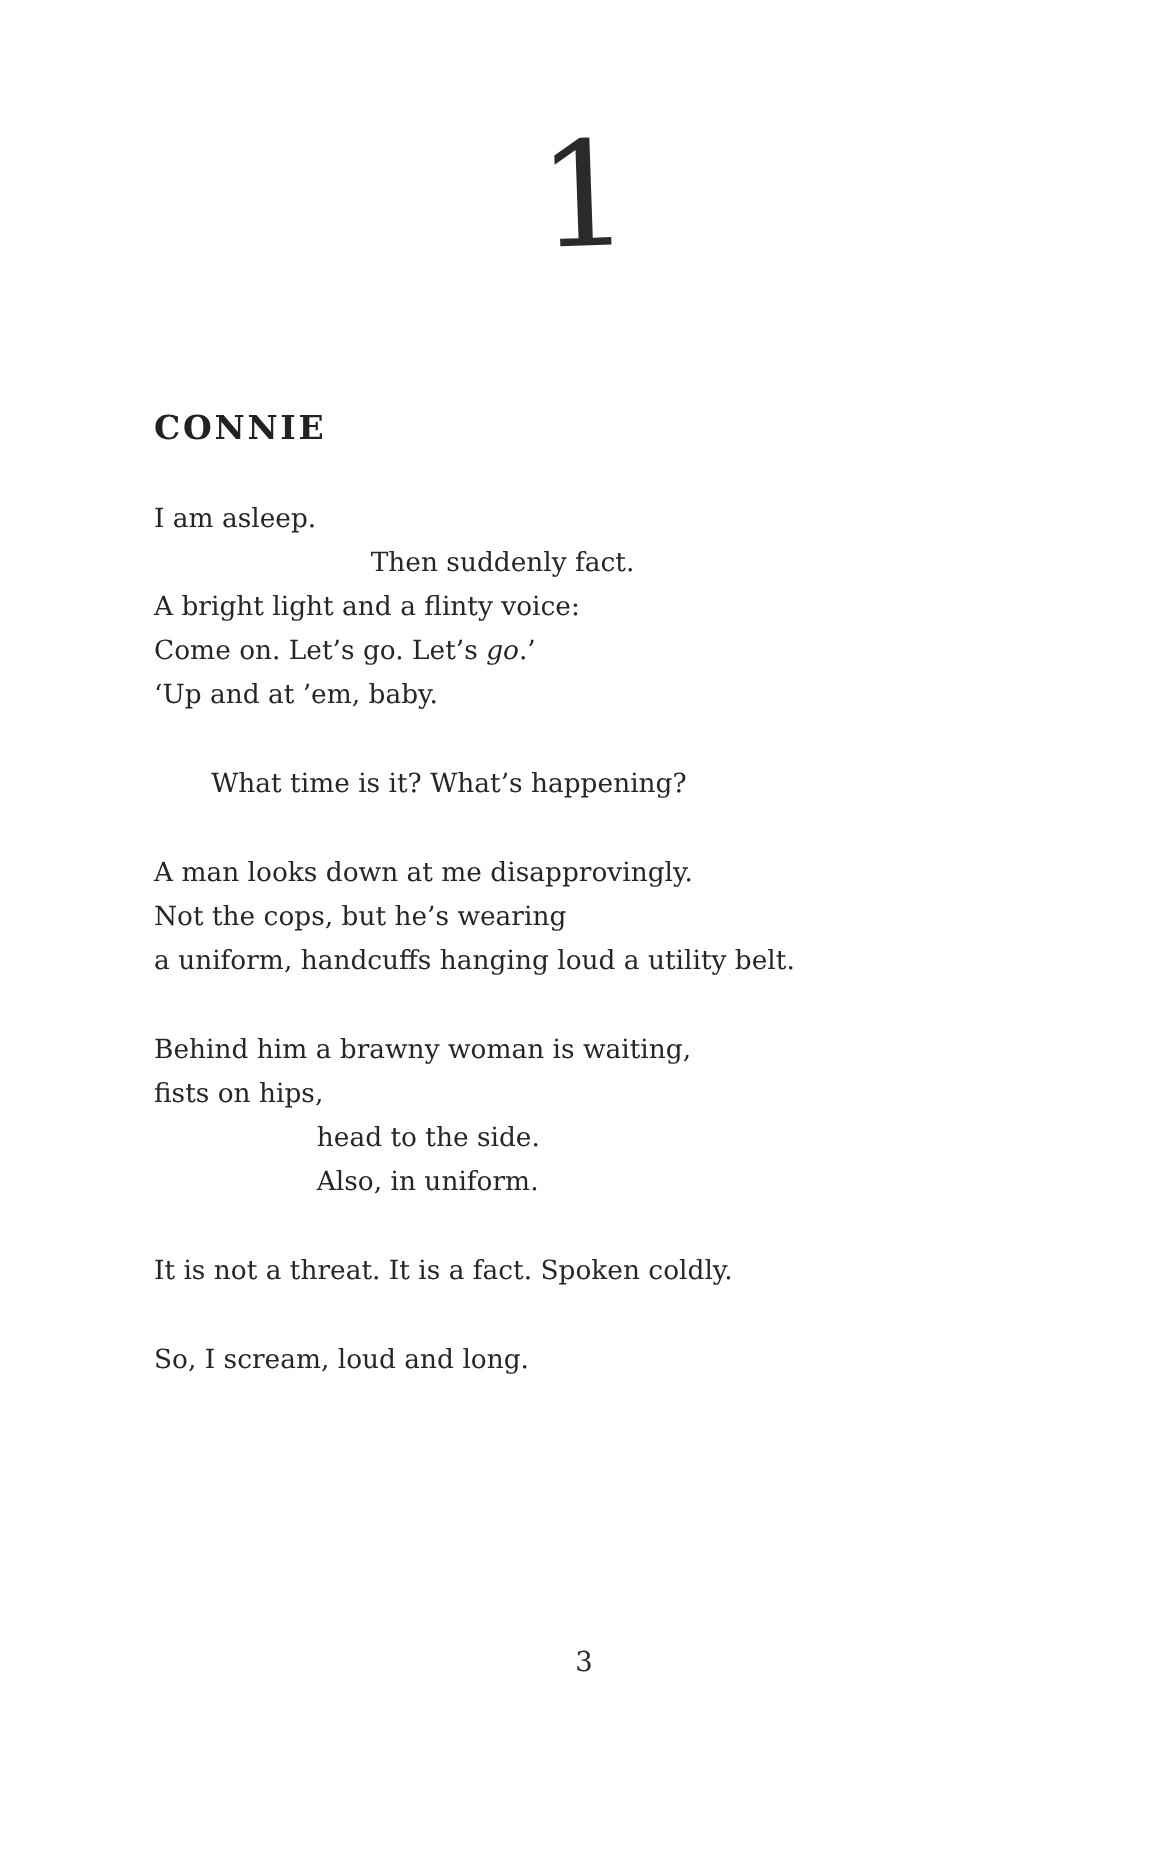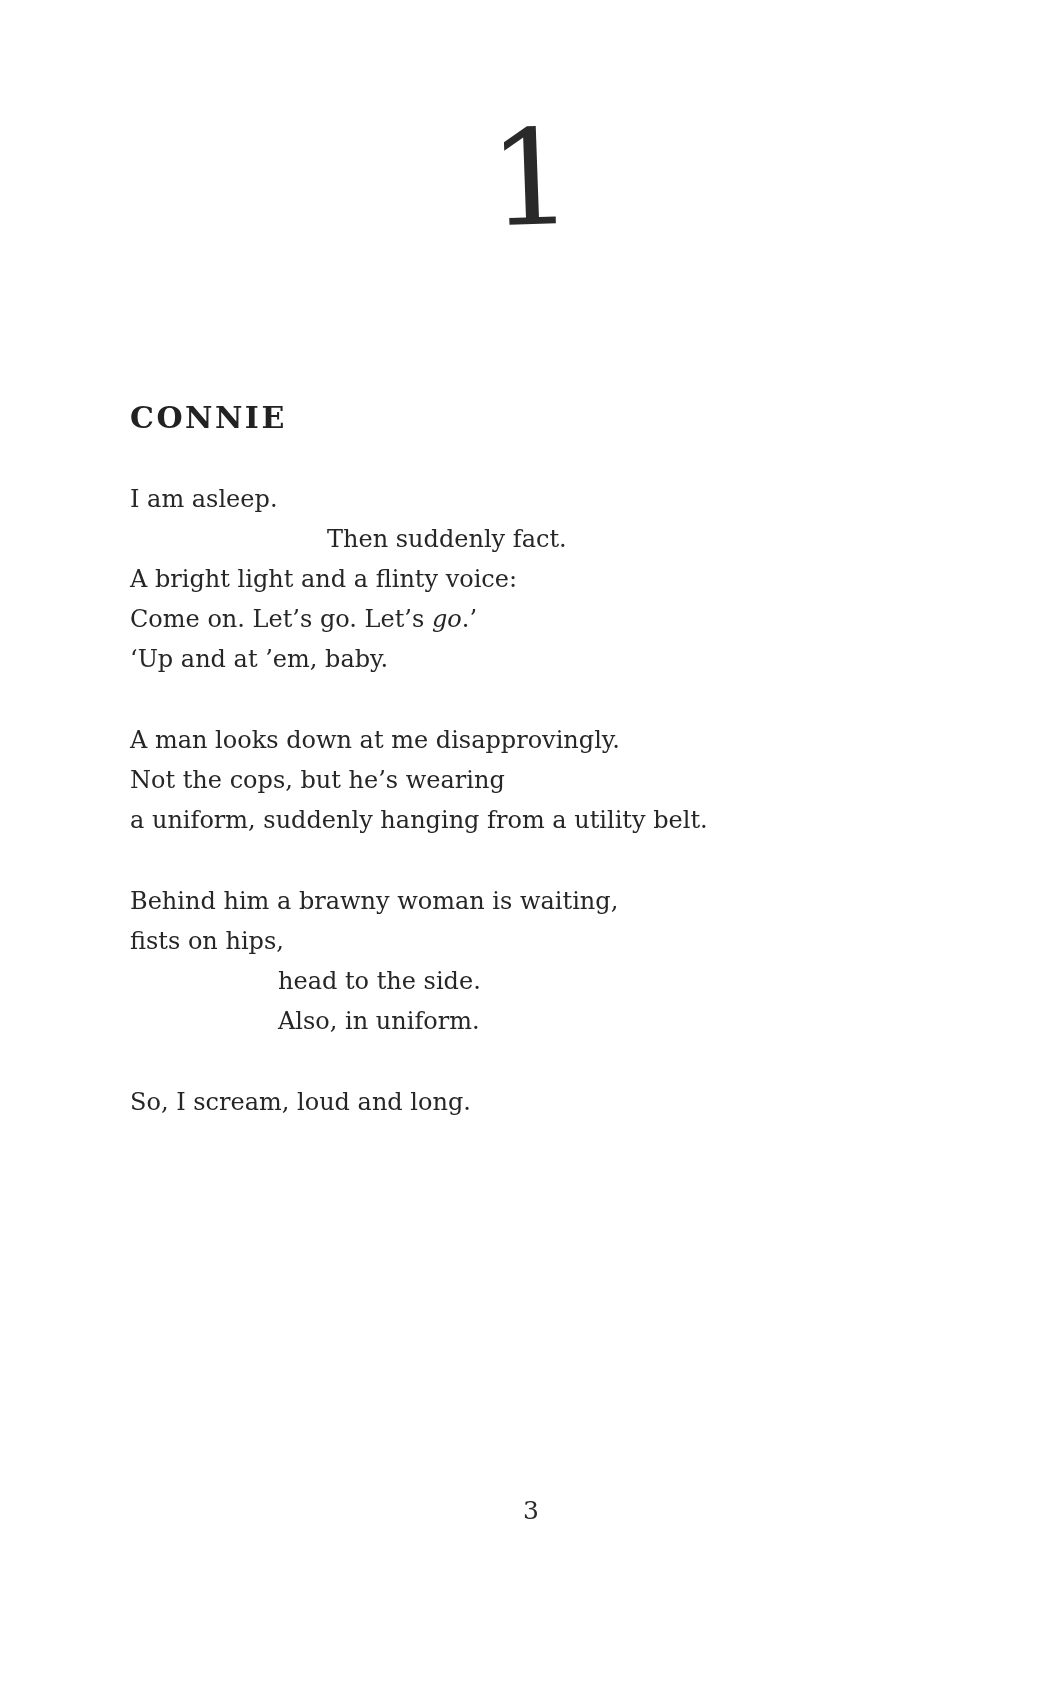--- a/index.html
+++ b/index.html
@@ -20,24 +20,23 @@
     width: 100%;
     text-align: center;
     font-size: 132px;
     line-height: 1;
     font-weight: 500;
     color: #2a2a2a;
     transform: rotate(-2deg);
   }
   .content {
     position: absolute;
-    left: 130px;
+    left: 140px;
     right: 70px;
     top: 372px;
-    margin-top: 28px;
   }
   .heading {
     font-size: 30px;
     font-weight: bold;
     letter-spacing: 2.5px;
     color: #222222;
   }
   .poem {
     margin-top: 44px;
     font-size: 24px;
@@ -67,29 +66,35 @@
 
     <div class="poem">
         <div class="stanza">
           <div class="line"><span>I am asleep.</span></div>
           <div class="line" style="padding-left: 197px;"><span>Then suddenly fact.</span></div>
           <div class="line"><span>A bright light and a flinty voice:</span></div>
           <div class="line"><span>Come on. Let’s go. Let’s </span><span class="italic">go</span><span>.’</span></div>
           <div class="line"><span>‘Up and at ’em, baby.</span></div>
         </div>
         <div class="stanza">
+          <div class="line" style="padding-left: 52px;"><span>What time is it? What’s happening?</span></div>
+        </div>
+        <div class="stanza">
           <div class="line"><span>A man looks down at me disapprovingly.</span></div>
           <div class="line"><span>Not the cops, but he’s wearing</span></div>
-          <div class="line"><span>a uniform, suddenly hanging from a utility belt.</span></div>
+          <div class="line"><span>a uniform, handcuffs hanging loud a utility belt.</span></div>
         </div>
         <div class="stanza">
           <div class="line"><span>Behind him a brawny woman is waiting,</span></div>
           <div class="line"><span>fists on hips,</span></div>
           <div class="line" style="padding-left: 148px;"><span>head to the side.</span></div>
           <div class="line" style="padding-left: 148px;"><span>Also, in uniform.</span></div>
+        </div>
+        <div class="stanza">
+          <div class="line"><span>It is not a threat. It is a fact. Spoken coldly.</span></div>
         </div>
         <div class="stanza">
           <div class="line"><span>So, I scream, loud and long.</span></div>
         </div>
       </div>
   </div>
 
   <div class="page-number">3</div>
 </div>
 

